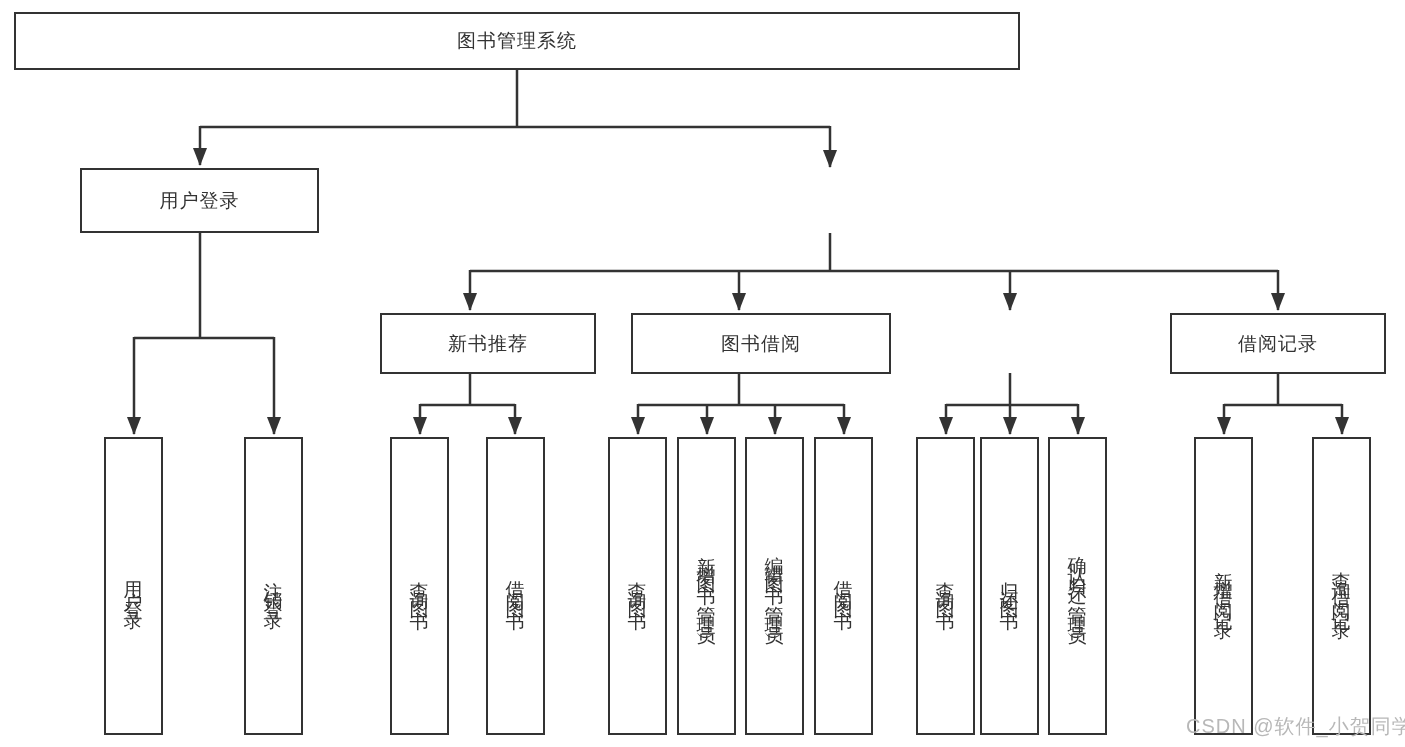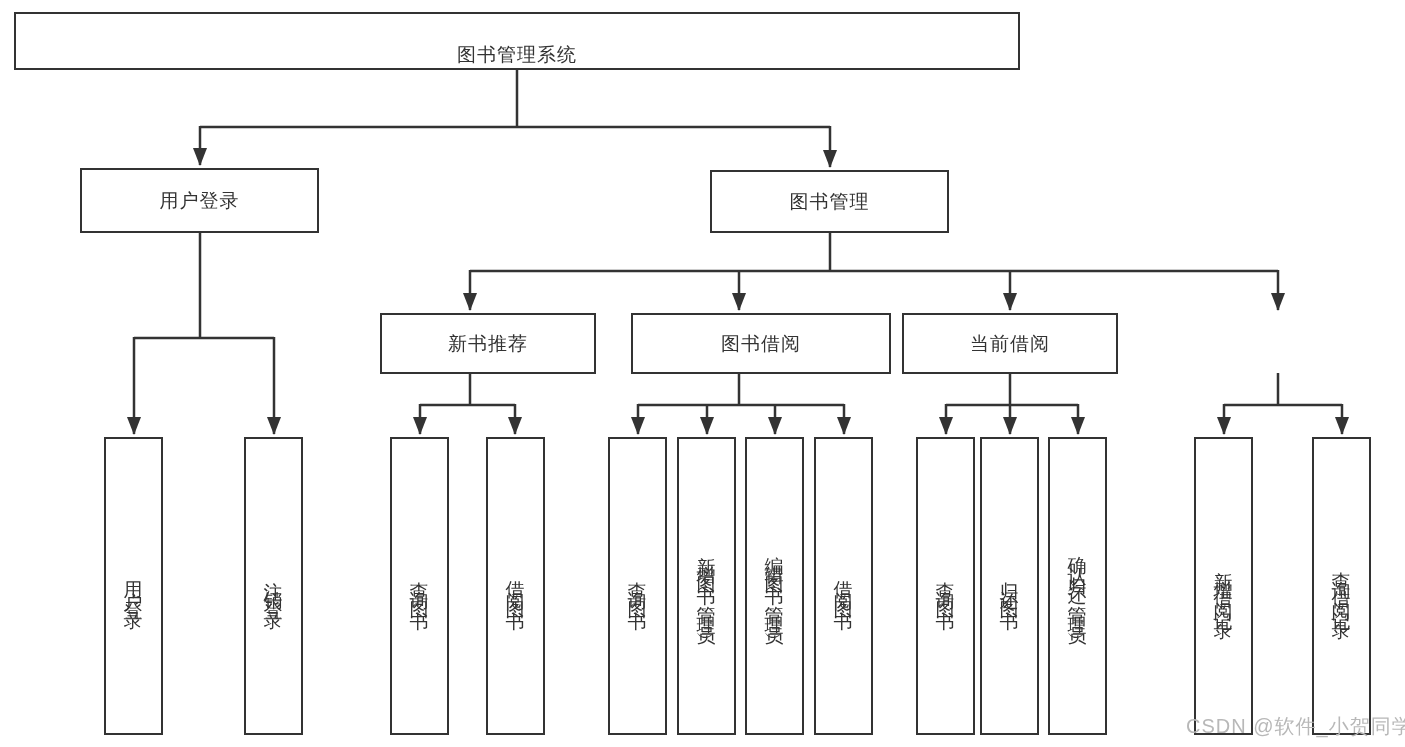--- a/index.html
+++ b/index.html
@@ -87,39 +87,36 @@
       <line x1="946" y1="404" x2="946" y2="434" marker-end="url(#ah)"></line>
       <line x1="1010" y1="404" x2="1010" y2="434" marker-end="url(#ah)"></line>
       <line x1="1078" y1="404" x2="1078" y2="434" marker-end="url(#ah)"></line>
 
       <path d="M1278,373 L1278,405 M1224,405 L1342,405"></path>
       <line x1="1224" y1="404" x2="1224" y2="434" marker-end="url(#ah)"></line>
       <line x1="1342" y1="404" x2="1342" y2="434" marker-end="url(#ah)"></line>
     </g>
   </svg>
 
-  <div class="box h" style="left:14px; top:12px; width:1006px; height:58px;align-items:flex-end;">
+  <div class="box h" style="left:14px; top:12px; width:1006px; height:58px;">
     <span>图书管理系统</span>
   </div>
 
   <div class="box h" style="left:80px; top:168px; width:239px; height:65px;">
     <span>用户登录</span>
-  </div>
-  <div class="box h" style="left:710px; top:170px; width:239px; height:63px;">
-    <span>图书管理</span>
   </div>
 
   <div class="box h" style="left:380px; top:313px; width:216px; height:61px;">
     <span>新书推荐</span>
   </div>
   <div class="box h" style="left:631px; top:313px; width:260px; height:61px;">
     <span>图书借阅</span>
   </div>
-  <div class="box h" style="left:902px; top:313px; width:216px; height:61px;">
-    <span>当前借阅</span>
+  <div class="box h" style="left:1170px; top:313px; width:216px; height:61px;">
+    <span>借阅记录</span>
   </div>
 
   <div class="box v" style="left:104px; top:437px; width:59px; height:298px;">
     <span class="vtext">用户登录</span>
   </div>
   <div class="box v" style="left:244px; top:437px; width:59px; height:298px;">
     <span class="vtext">注销登录</span>
   </div>
 
   <div class="box v" style="left:390px; top:437px; width:59px; height:298px;">

